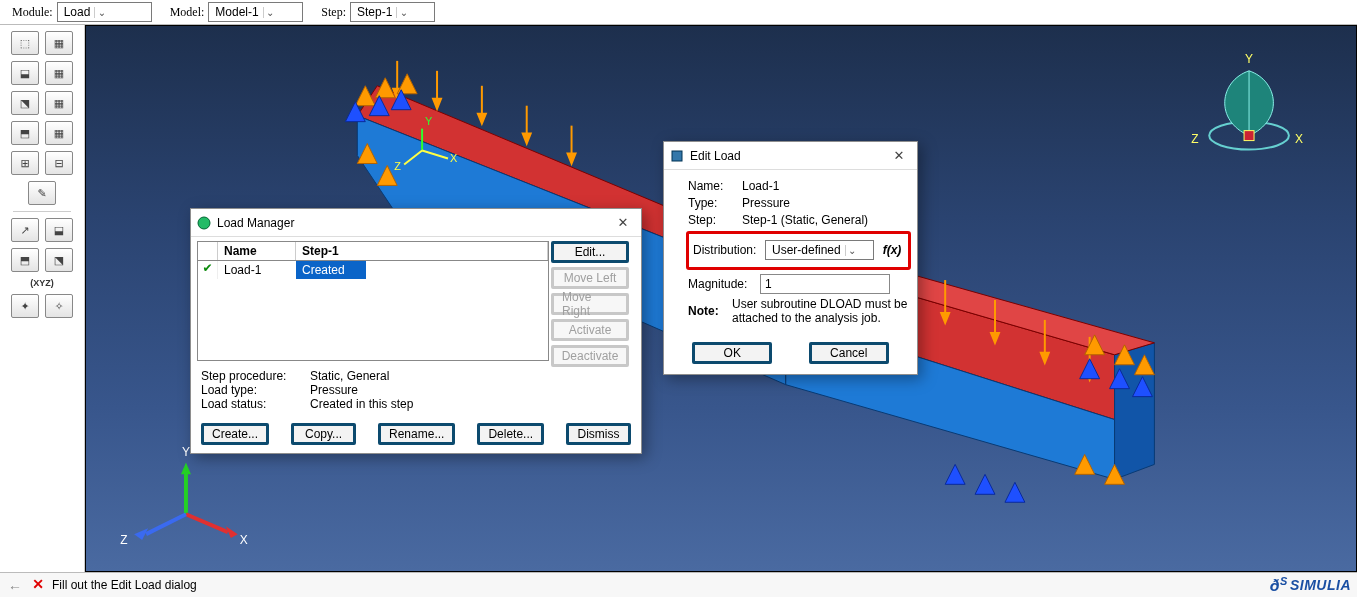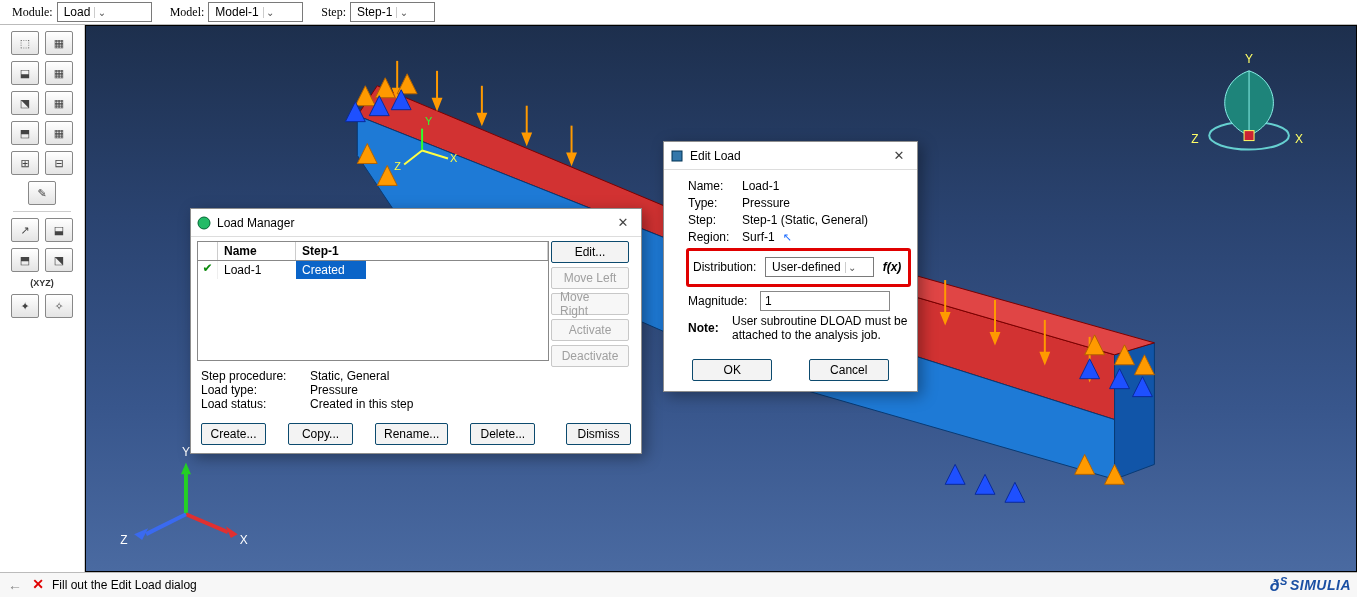--- a/index.html
+++ b/index.html
@@ -18,21 +18,21 @@
 .viewport{flex:1;background:linear-gradient(#1d2f4d 0%, #2a4370 35%, #38568c 70%, #4a6aa1 100%);position:relative;border:1px solid #000;}
 .status-bar{position:absolute;bottom:0;left:0;right:0;height:25px;display:flex;align-items:center;border-top:1px solid #bbb;padding:0 6px;gap:6px;background:#f7f7f7;}
 .status-bar .back{width:18px;color:#888;font-size:14px;text-align:center;}
 .status-bar .xmark{width:16px;height:16px;color:#e00000;font-weight:bold;font-size:14px;text-align:center;line-height:14px;}
 .simulia{margin-left:auto;font-style:italic;font-weight:bold;color:#1a4fa3;font-size:14px;letter-spacing:.5px;display:flex;align-items:center;gap:2px;}
 .dialog{position:absolute;background:#fff;border:1px solid #8e8e8e;box-shadow:4px 4px 14px rgba(0,0,0,.35);font-size:12px;}
 .dlg-title{height:28px;display:flex;align-items:center;padding:0 6px;gap:6px;border-bottom:1px solid #ddd;}
 .dlg-title .ic{width:14px;height:14px;display:inline-block;}
 .dlg-title .ttl{flex:1;}
 .dlg-title .close{width:24px;text-align:center;font-size:13px;color:#444;}
-.dlg-btn{border:1px solid #0c4a6e;background:#f3f3f3;height:22px;min-width:65px;display:inline-flex;align-items:center;justify-content:center;padding:0 8px;border-radius:2px;}
+.dlg-btn{border:3px solid #0c4a6e;background:#f3f3f3;height:22px;min-width:65px;display:inline-flex;align-items:center;justify-content:center;padding:0 8px;border-radius:2px;}
 .dlg-btn.dis{color:#a0a0a0;border-color:#c8c8c8;background:#f7f7f7;}
 #load-manager{left:104px;top:182px;width:452px;}
 #lm-body{display:flex;padding:4px 12px 0 6px;gap:2px;}
 #lm-table{flex:1;border:1px solid #888;height:120px;background:#fff;}
 #lm-table .hdr{display:flex;border-bottom:1px solid #888;font-weight:bold;}
 #lm-table .hdr div{padding:2px 6px;border-right:1px solid #ccc;}
 #lm-table .row{display:flex;}
 #lm-table .row .c1{width:20px;text-align:center;color:#0a8a0a;border-right:1px solid #eee;}
 #lm-table .c-name{width:78px;}
 #lm-table .c-step{flex:1;}
@@ -314,25 +314,20 @@
             <span>Load-1</span>
           </div>
         <div class="line">
             <span class="k">Type:</span>
             <span>Pressure</span>
           </div>
         <div class="line">
             <span class="k">Step:</span>
             <span>Step-1 (Static, General)</span>
           </div>
-        <div class="line">
-            <span class="k">Region:</span>
-            <span>Surf-1</span>
-            <span class="cursor-ptr">↖</span>
-          </div>
 
         <div class="highlight-box">
           <div class="line">
             <span style="width:66px">Distribution:</span>
             <div class="combo" style="flex:1">
               <span>User-defined</span>
               <span class="chev">⌄</span>
             </div>
             <span style="font-style:italic;font-weight:bold;width:24px;text-align:center">f(x)</span>
           </div>

